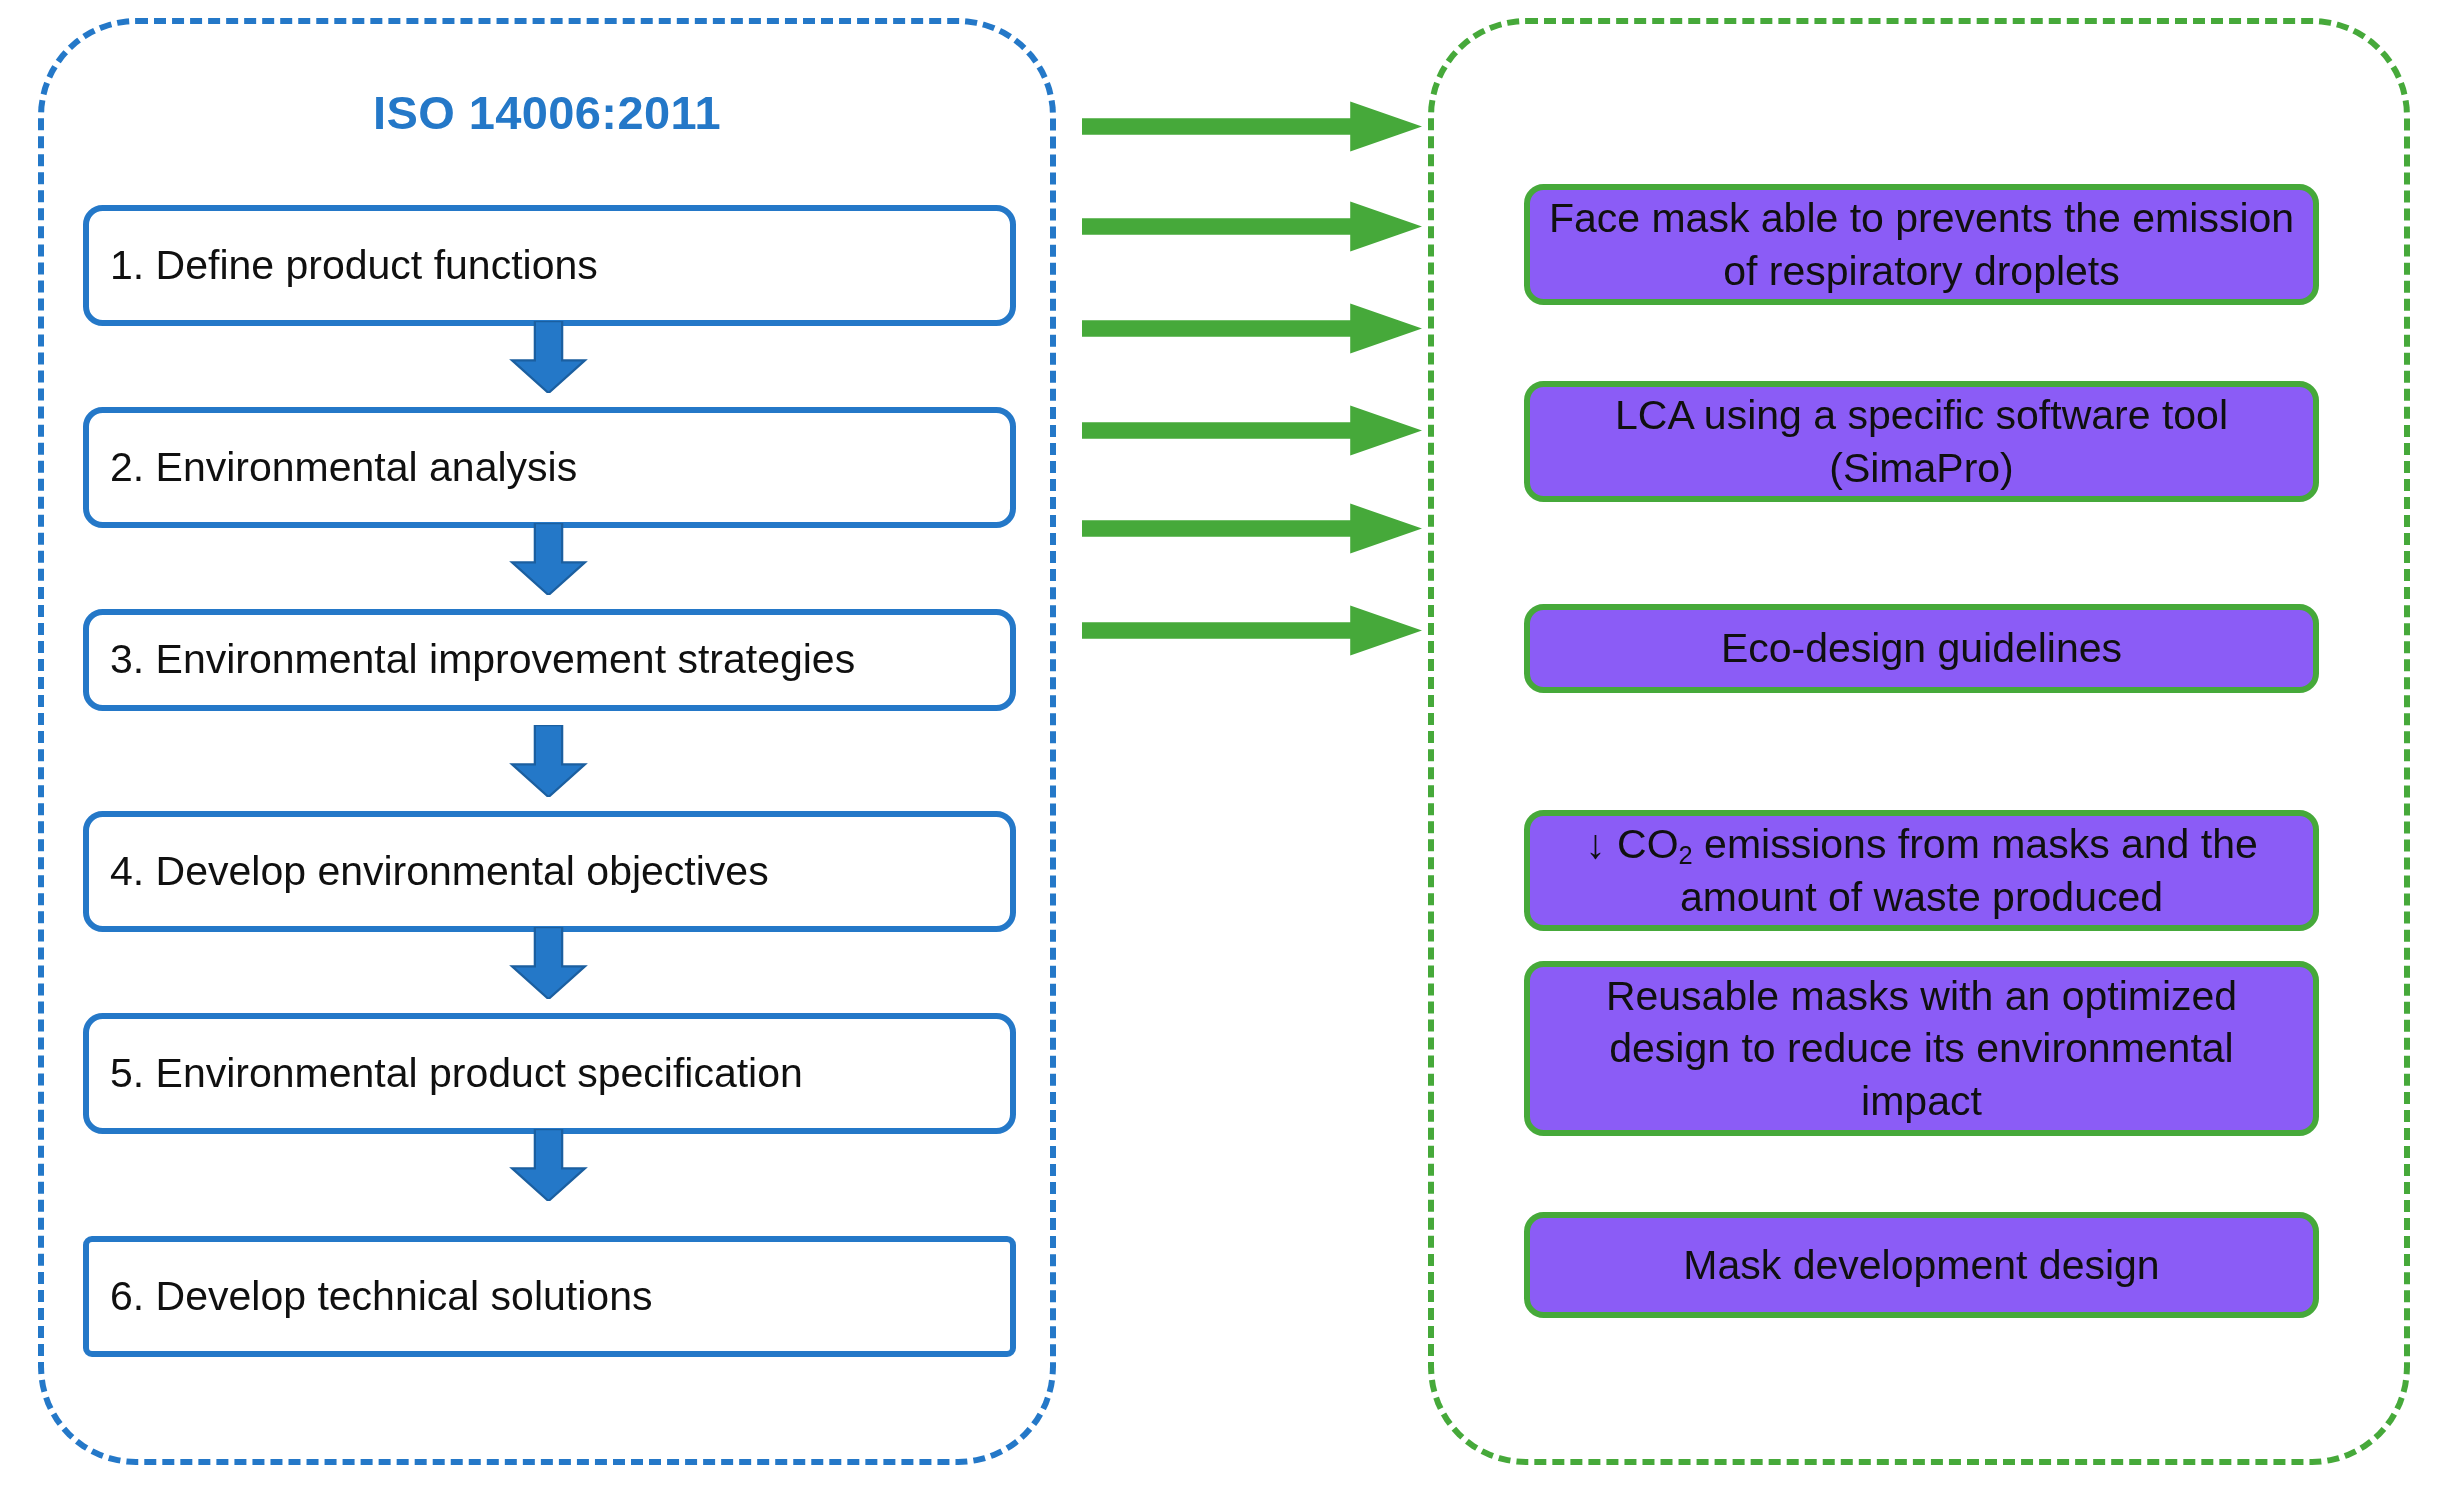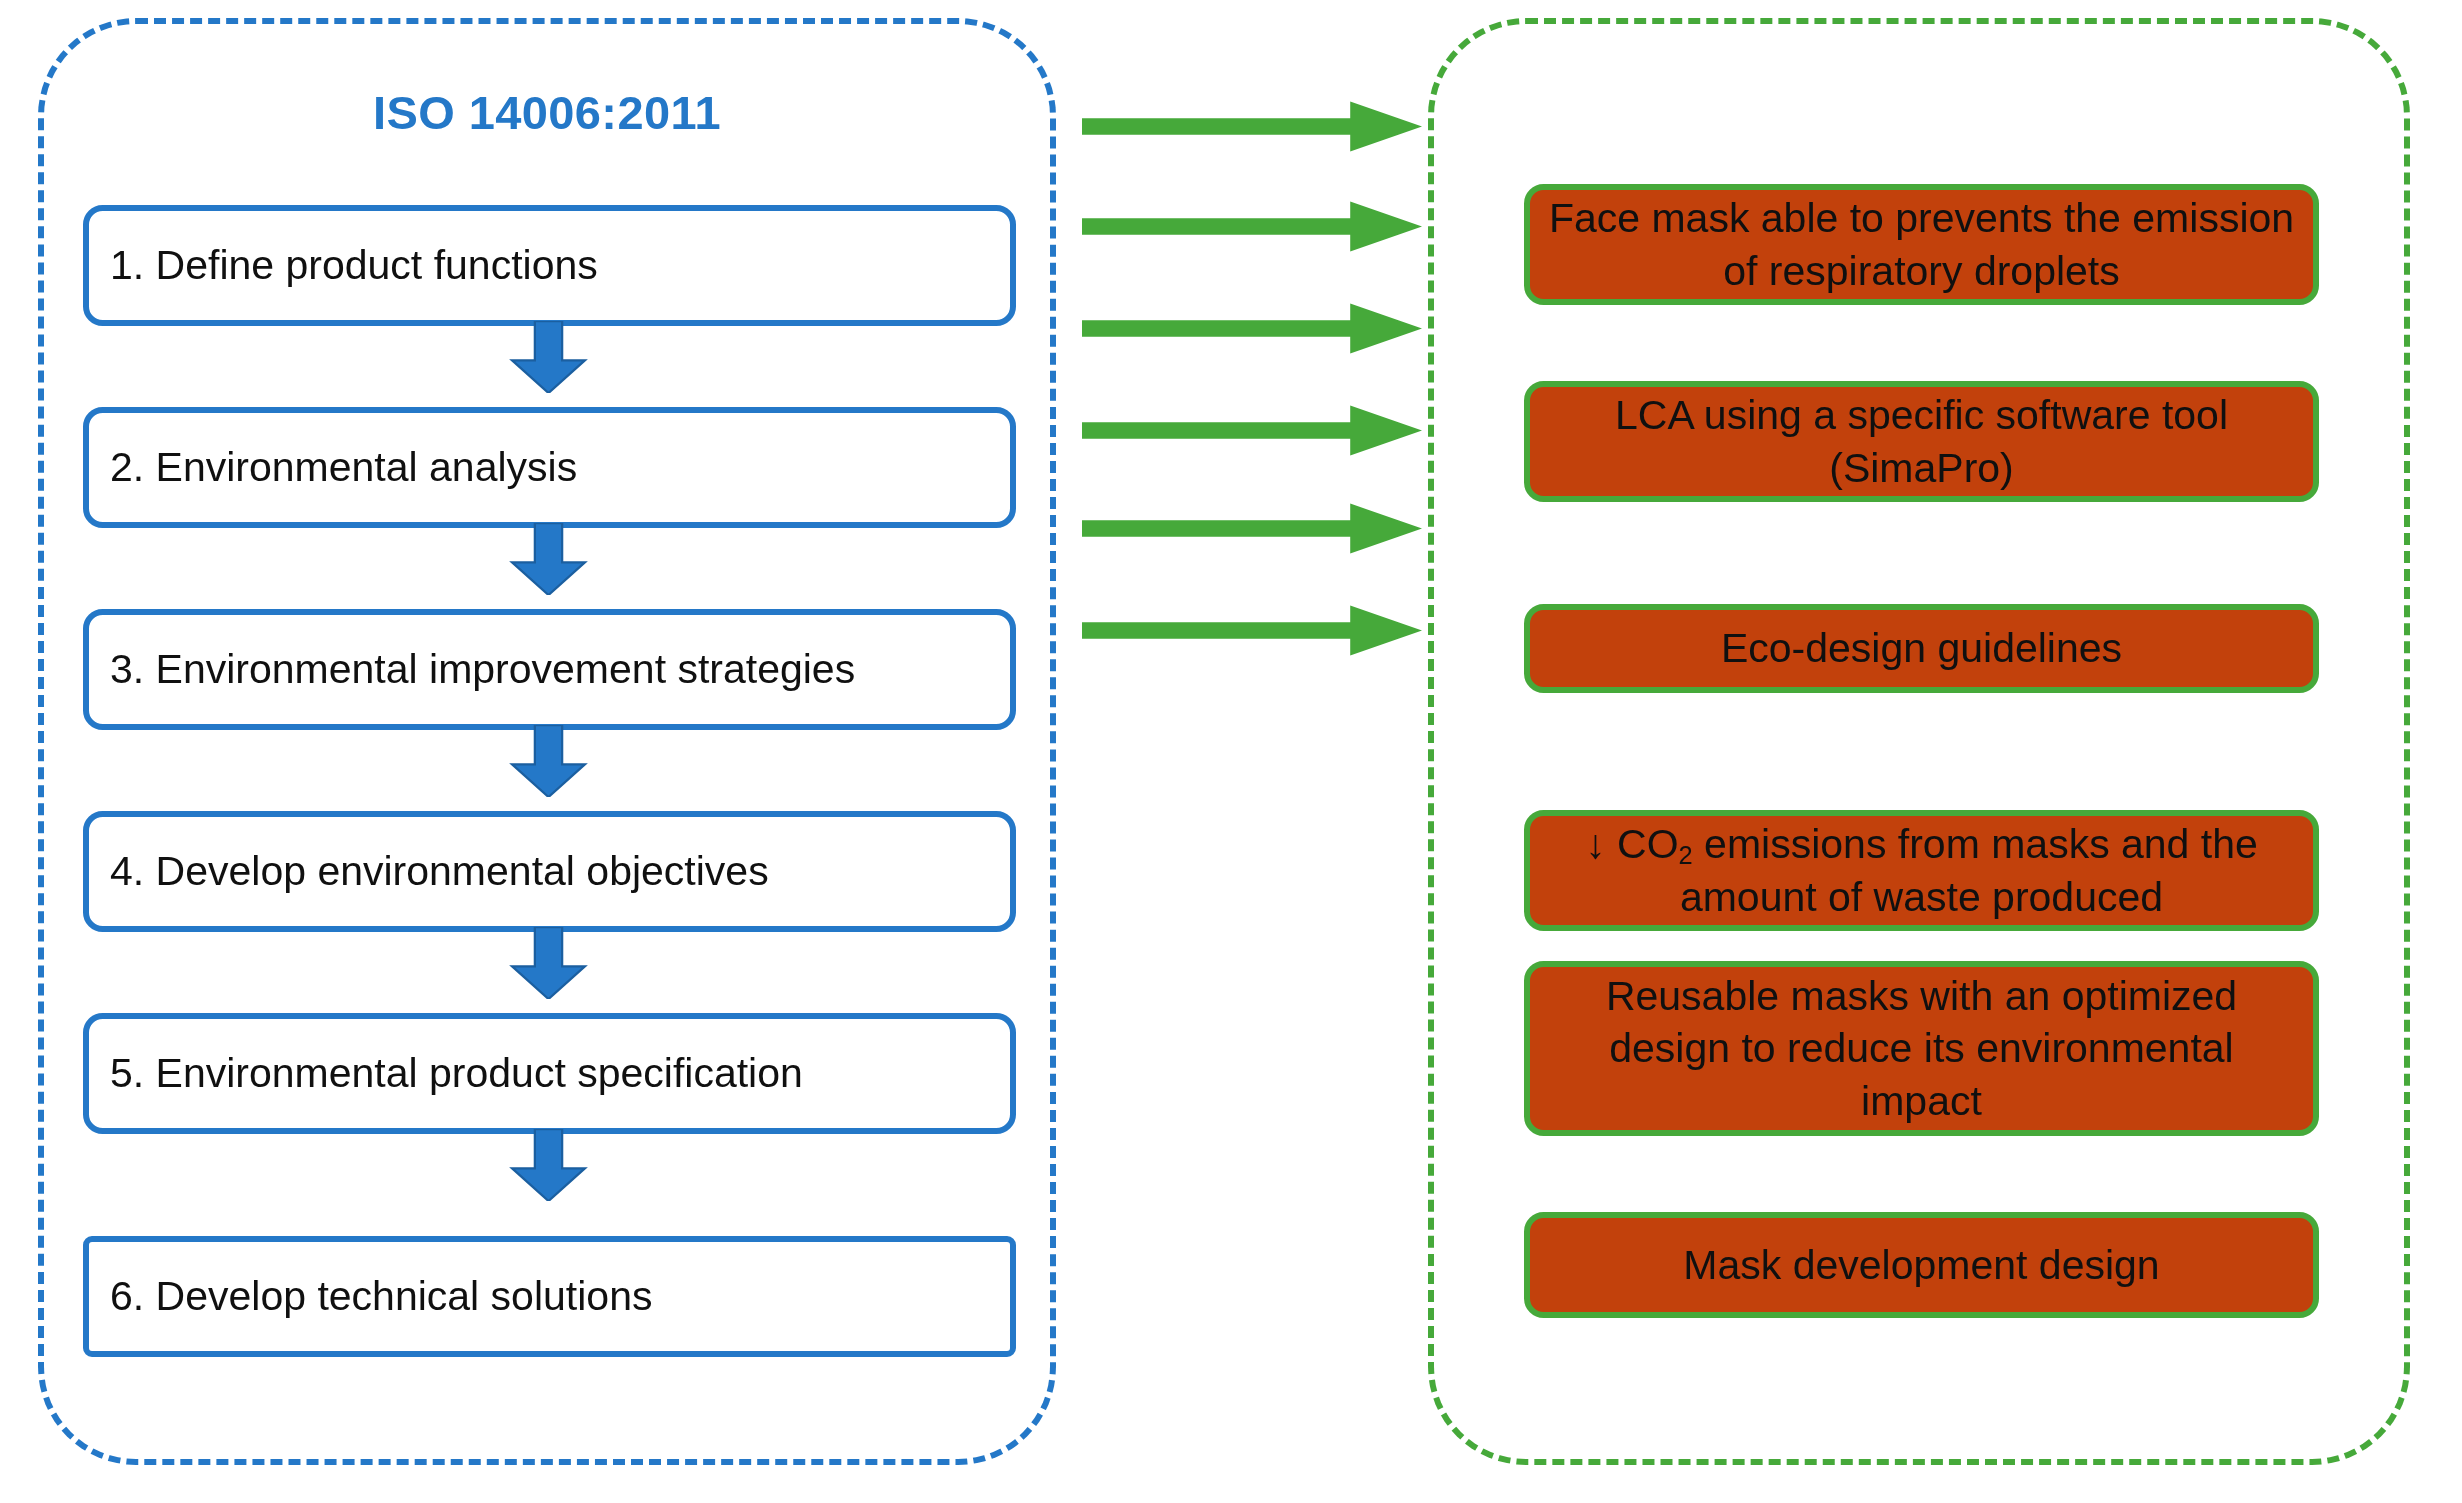--- a/index.html
+++ b/index.html
@@ -91,21 +91,21 @@
   }
 
   
   .case-box {
     position: absolute;
     left: 1524px;
     width: 795px;
     box-sizing: border-box;
     border: 6.8px solid #46A93A;
     border-radius: 19.6px;
-    background: #c2410c;
+    background: #8b5cf6;
     display: flex;
     align-items: center;
     justify-content: center;
     padding: 0 16.6px;
   }
   .case-box .case-label {
     font-size: 41px;
     color: #101010;
     line-height: 1.28;
     text-align: center;
@@ -140,21 +140,21 @@
 
   <div class="panel panel-left"></div>
   <div class="panel-title title-left">ISO 14006:2011</div>
 
   <div class="step-box" style="top:195px;height:121px;">
     <span class="step-label">1. Define product functions</span>
   </div>
   <div class="step-box" style="top:397px;height:121px;">
     <span class="step-label">2. Environmental analysis</span>
   </div>
-  <div class="step-box" style="top:599px;height:121px;">
+  <div class="step-box" style="top:599px;height:102px;">
     <span class="step-label">3. Environmental improvement strategies</span>
   </div>
   <div class="step-box" style="top:801px;height:121px;">
     <span class="step-label">4. Develop environmental objectives</span>
   </div>
   <div class="step-box" style="top:1003px;height:121px;">
     <span class="step-label">5. Environmental product specification</span>
   </div>
   <div class="step-box" style="top:1226px;height:121px;border-radius:9px;">
     <span class="step-label">6. Develop technical solutions</span>

